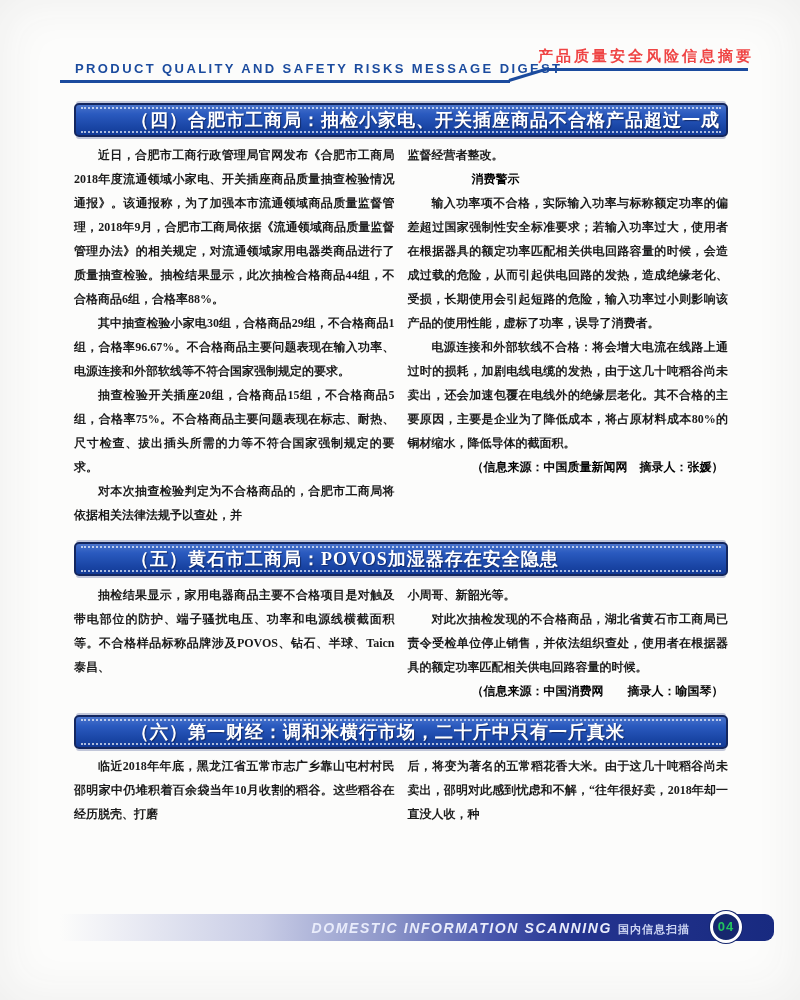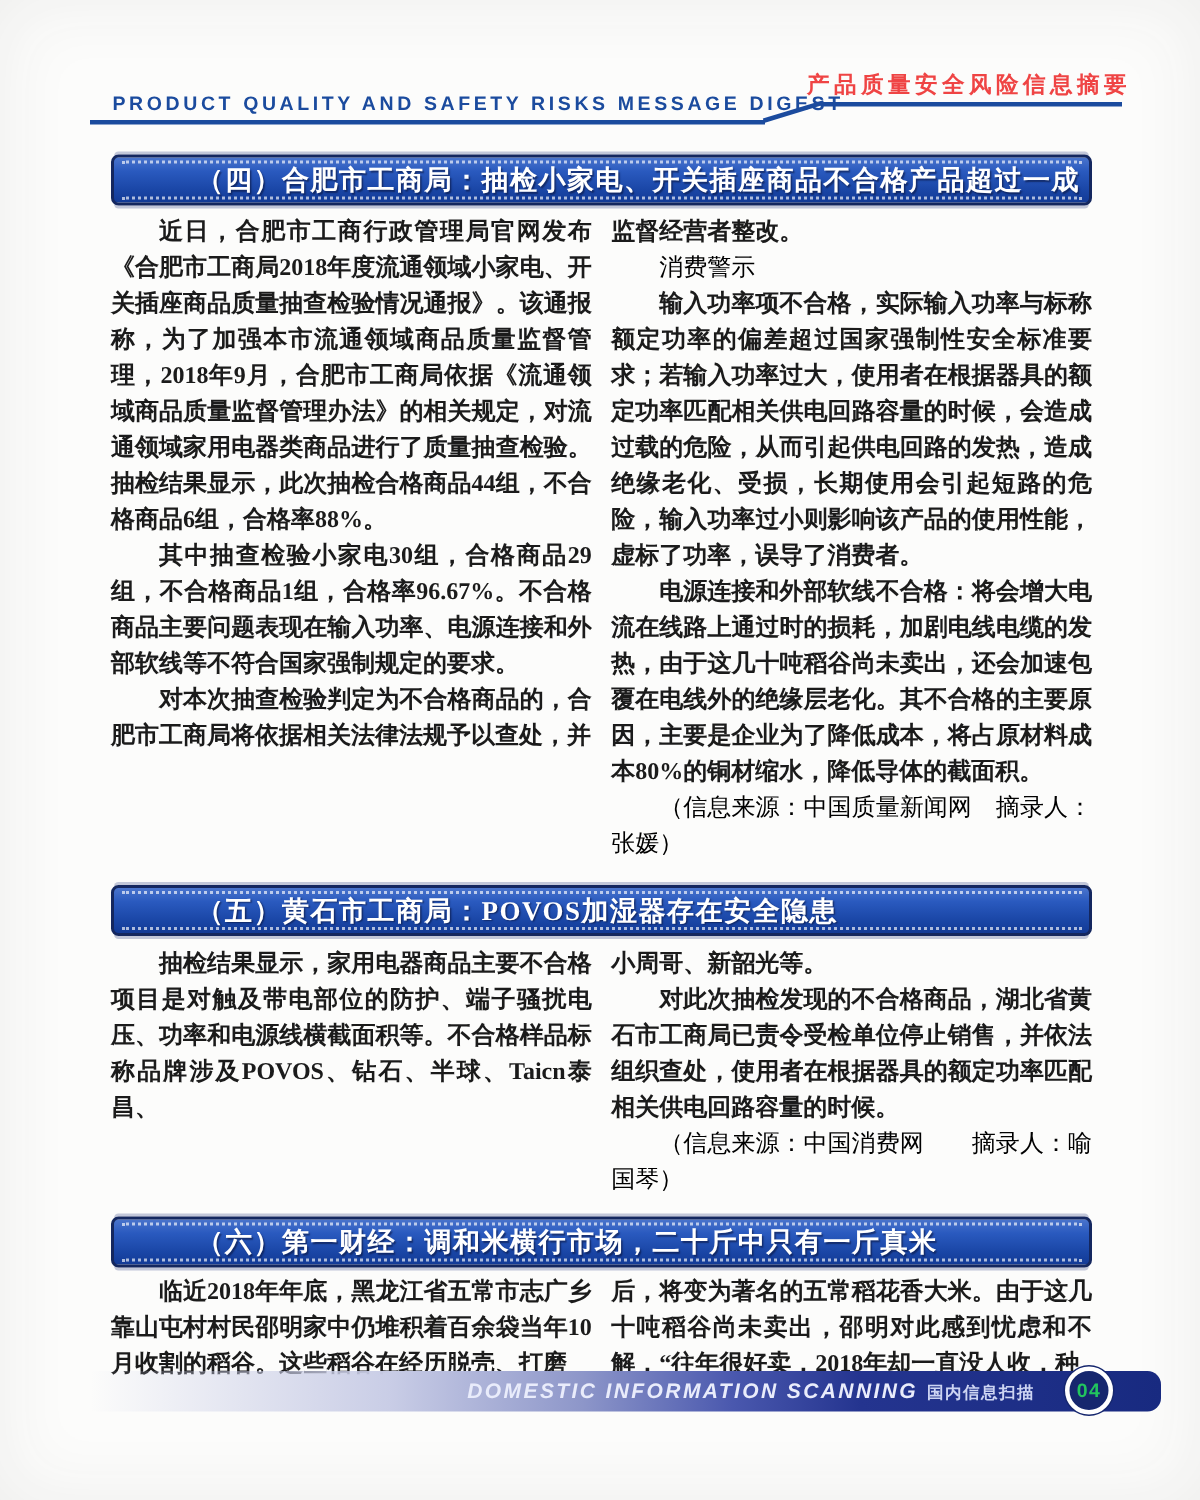--- a/index.html
+++ b/index.html
@@ -22,25 +22,25 @@
        box-shadow:0 -4px 0 -2px rgba(125,135,175,.45),0 4px 0 -2px rgba(125,135,175,.45);}
   .bar::before,.bar::after{content:"";position:absolute;left:5px;right:5px;height:0;
        border-top:2px dotted rgba(255,255,255,.65);}
   .bar::before{top:2px;}
   .bar::after{bottom:2px;}
   .bar-title{position:absolute;left:0;right:0;top:0;line-height:30px;padding-left:24px;
        font-family:Liberation Serif, serif;font-weight:bold;font-size:18px;
        letter-spacing:1px;color:#ffffff;white-space:nowrap;overflow:hidden;
        text-shadow:1px 1px 1px rgba(10,20,60,.6);margin-left:31px;}
   .cols{display:grid;grid-template-columns:1fr 1fr;column-gap:13px;margin-top:6px;}
-  .col p{margin:0;font-size:16px;line-height:24px;color:#1b1b1b;font-weight:600;
+  .col p{margin:0;font-size:12px;line-height:24px;color:#1b1b1b;font-weight:600;
          text-align:justify;}
   .col p.indent{text-indent:2em;}
   .col p.cont{text-indent:0;}
-  .col p.em{font-weight:400;color:#000;}
+  .col p.em{font-weight:700;color:#000;margin-left:40px;}
   .s4 .bar{margin-top:0;}
   .s5 .bar{margin-top:15px;}
   .s6 .bar{margin-top:12px;}
   .s5 .cols{margin-top:7px;}
   .s6 .cols{margin-top:5px;}
   
   .footer{position:absolute;left:60px;top:914px;width:714px;height:27px;border-radius:0 9px 9px 0;
           background:linear-gradient(90deg,rgba(240,241,248,0) 0%,#c9cde6 28%,#8d96c9 46%,
                      #4a58ae 60%,#24348f 72%,#182a80 100%);}
   .footer-text{position:absolute;right:84px;top:0;line-height:27px;white-space:nowrap;
@@ -65,20 +65,21 @@
 
   <div class="sections">
       <section class="section s4">
         <div class="bar">
           <span class="bar-title">（四）合肥市工商局：抽检小家电、开关插座商品不合格产品超过一成</span>
         </div>
         <div class="cols">
           <div class="col">
             <p class="indent">近日，合肥市工商行政管理局官网发布《合肥市工商局2018年度流通领域小家电、开关插座商品质量抽查检验情况通报》。该通报称，为了加强本市流通领域商品质量监督管理，2018年9月，合肥市工商局依据《流通领域商品质量监督管理办法》的相关规定，对流通领域家用电器类商品进行了质量抽查检验。抽检结果显示，此次抽检合格商品44组，不合格商品6组，合格率88%。</p>
             <p class="indent">其中抽查检验小家电30组，合格商品29组，不合格商品1组，合格率96.67%。不合格商品主要问题表现在输入功率、电源连接和外部软线等不符合国家强制规定的要求。</p>
+            <p class="indent">抽查检验开关插座20组，合格商品15组，不合格商品5组，合格率75%。不合格商品主要问题表现在标志、耐热、尺寸检查、拔出插头所需的力等不符合国家强制规定的要求。</p>
             <p class="indent">对本次抽查检验判定为不合格商品的，合肥市工商局将依据相关法律法规予以查处，并</p>
           </div>
           <div class="col">
             <p class="cont">监督经营者整改。</p>
             <p class="indent em">消费警示</p>
             <p class="indent">输入功率项不合格，实际输入功率与标称额定功率的偏差超过国家强制性安全标准要求；若输入功率过大，使用者在根据器具的额定功率匹配相关供电回路容量的时候，会造成过载的危险，从而引起供电回路的发热，造成绝缘老化、受损，长期使用会引起短路的危险，输入功率过小则影响该产品的使用性能，虚标了功率，误导了消费者。</p>
             <p class="indent">电源连接和外部软线不合格：将会增大电流在线路上通过时的损耗，加剧电线电缆的发热，由于这几十吨稻谷尚未卖出，还会加速包覆在电线外的绝缘层老化。其不合格的主要原因，主要是企业为了降低成本，将占原材料成本80%的铜材缩水，降低导体的截面积。</p>
             <p class="indent em">（信息来源：中国质量新闻网　摘录人：张媛）</p>
           </div>
         </div>

